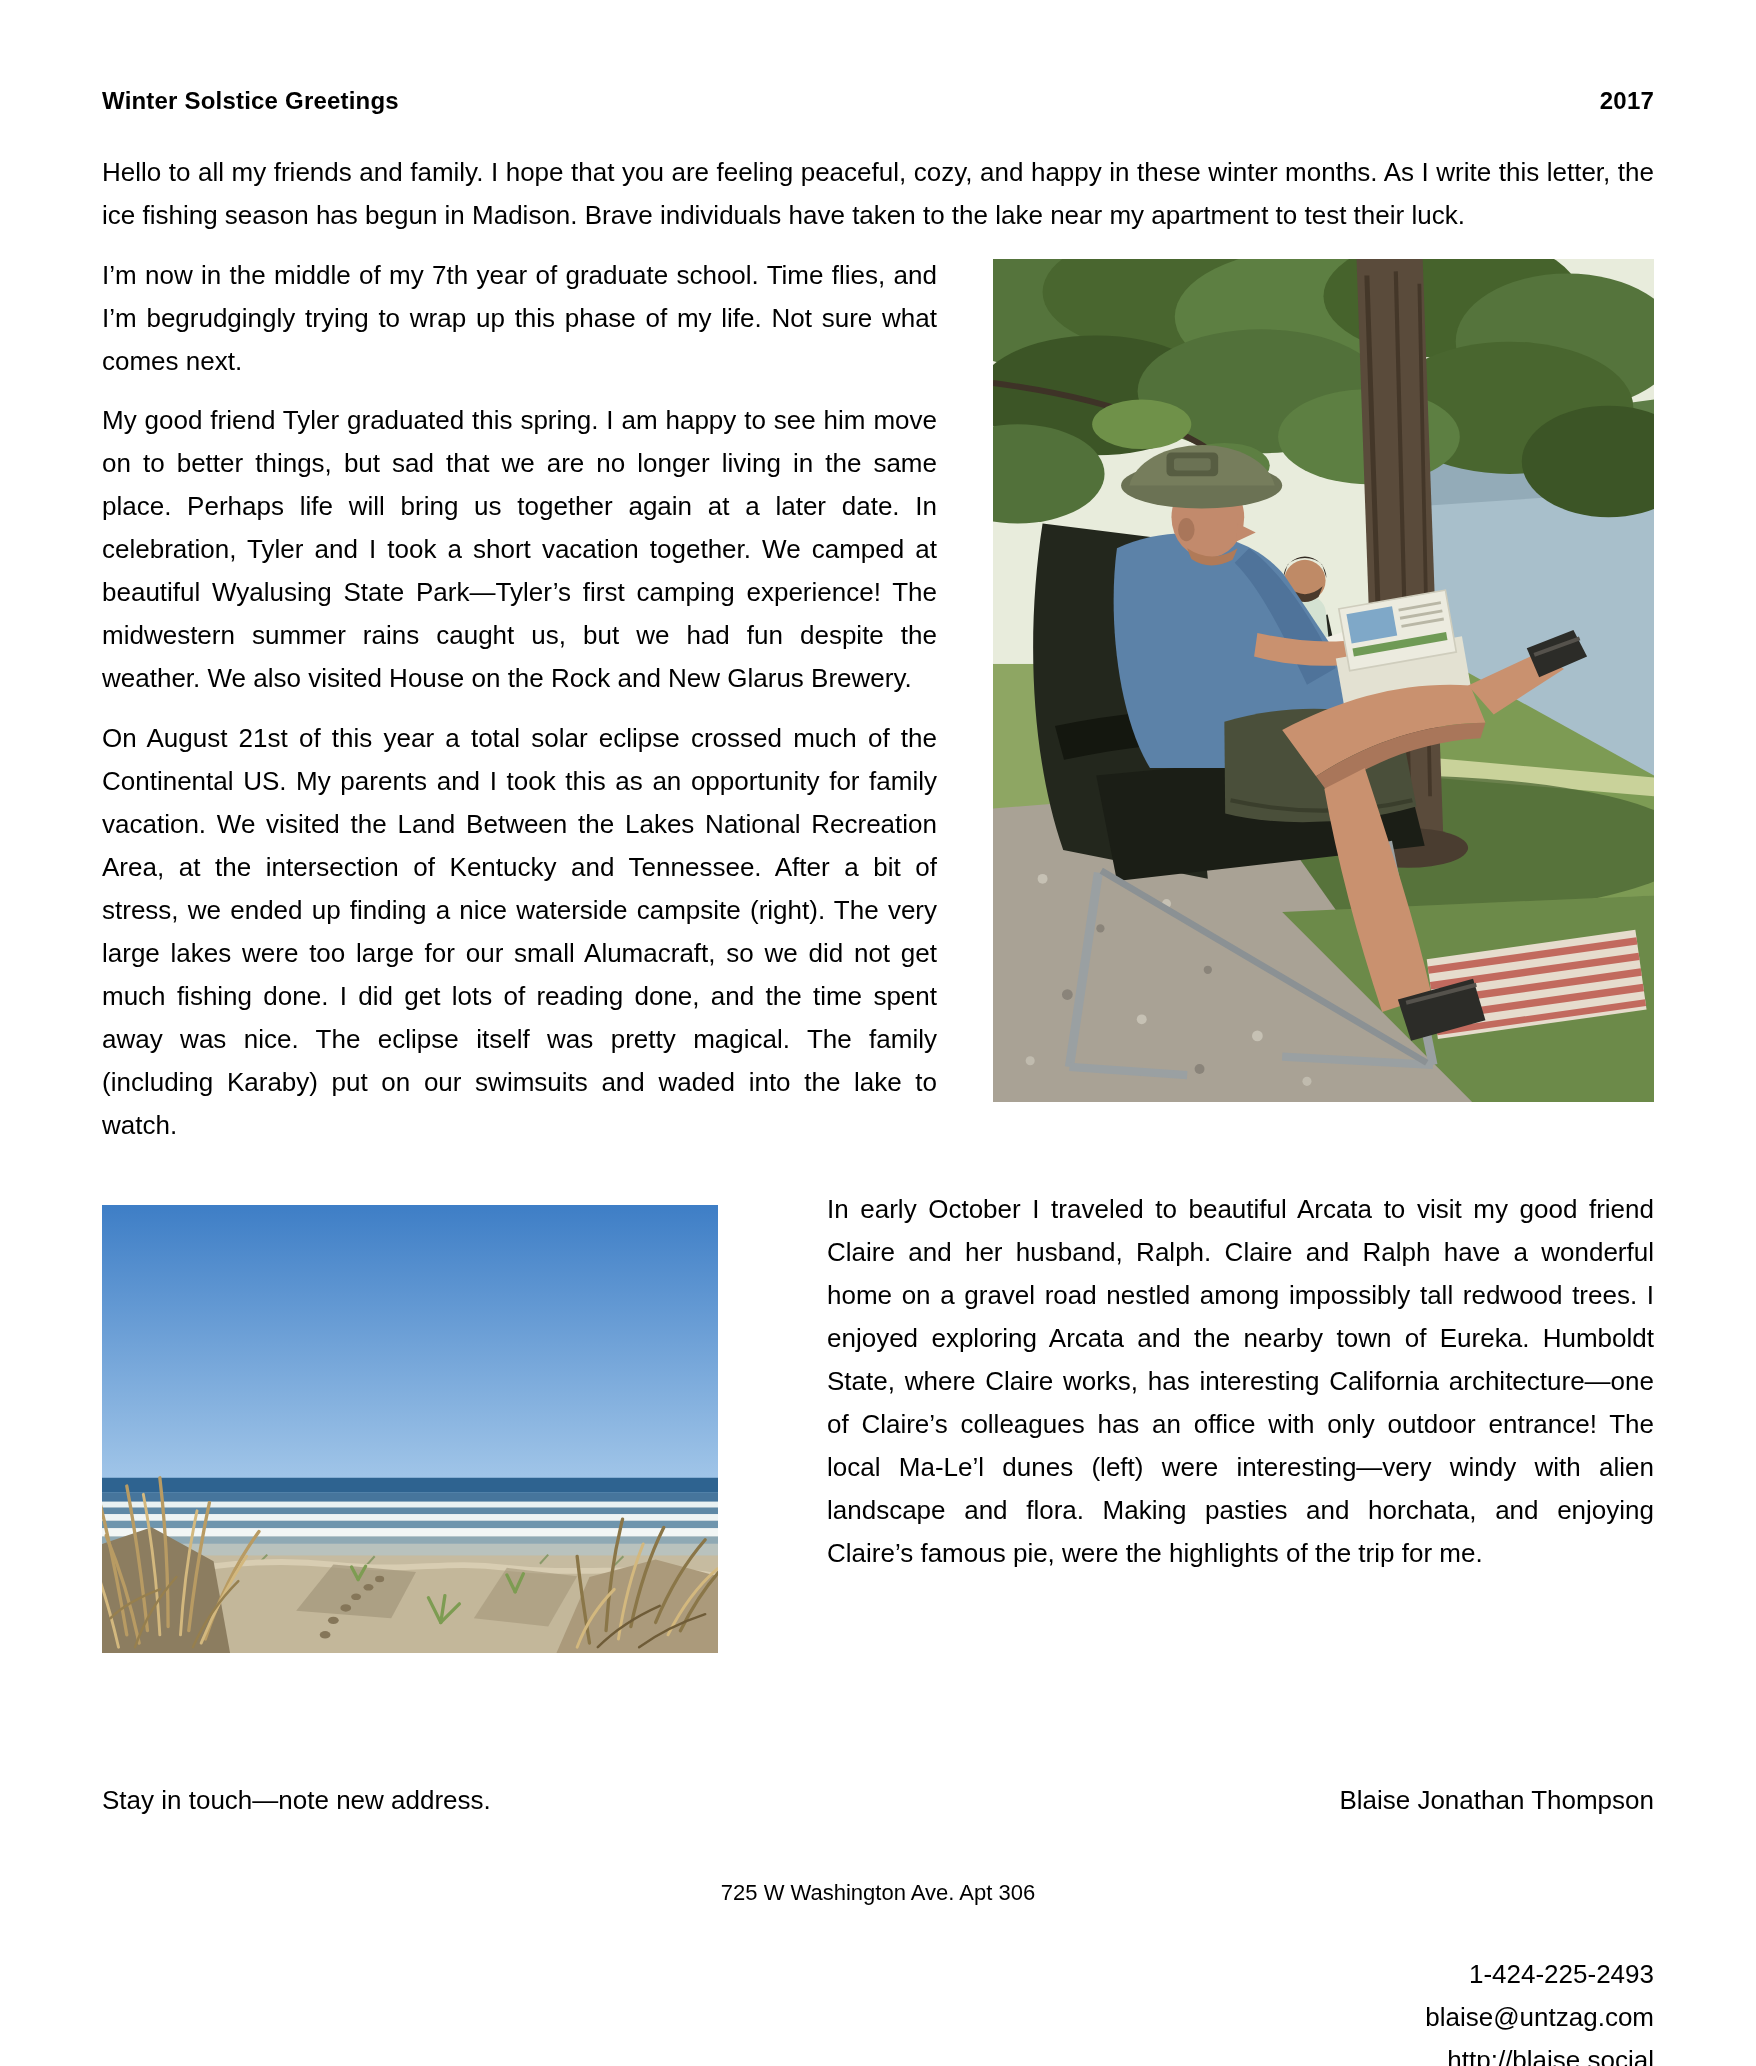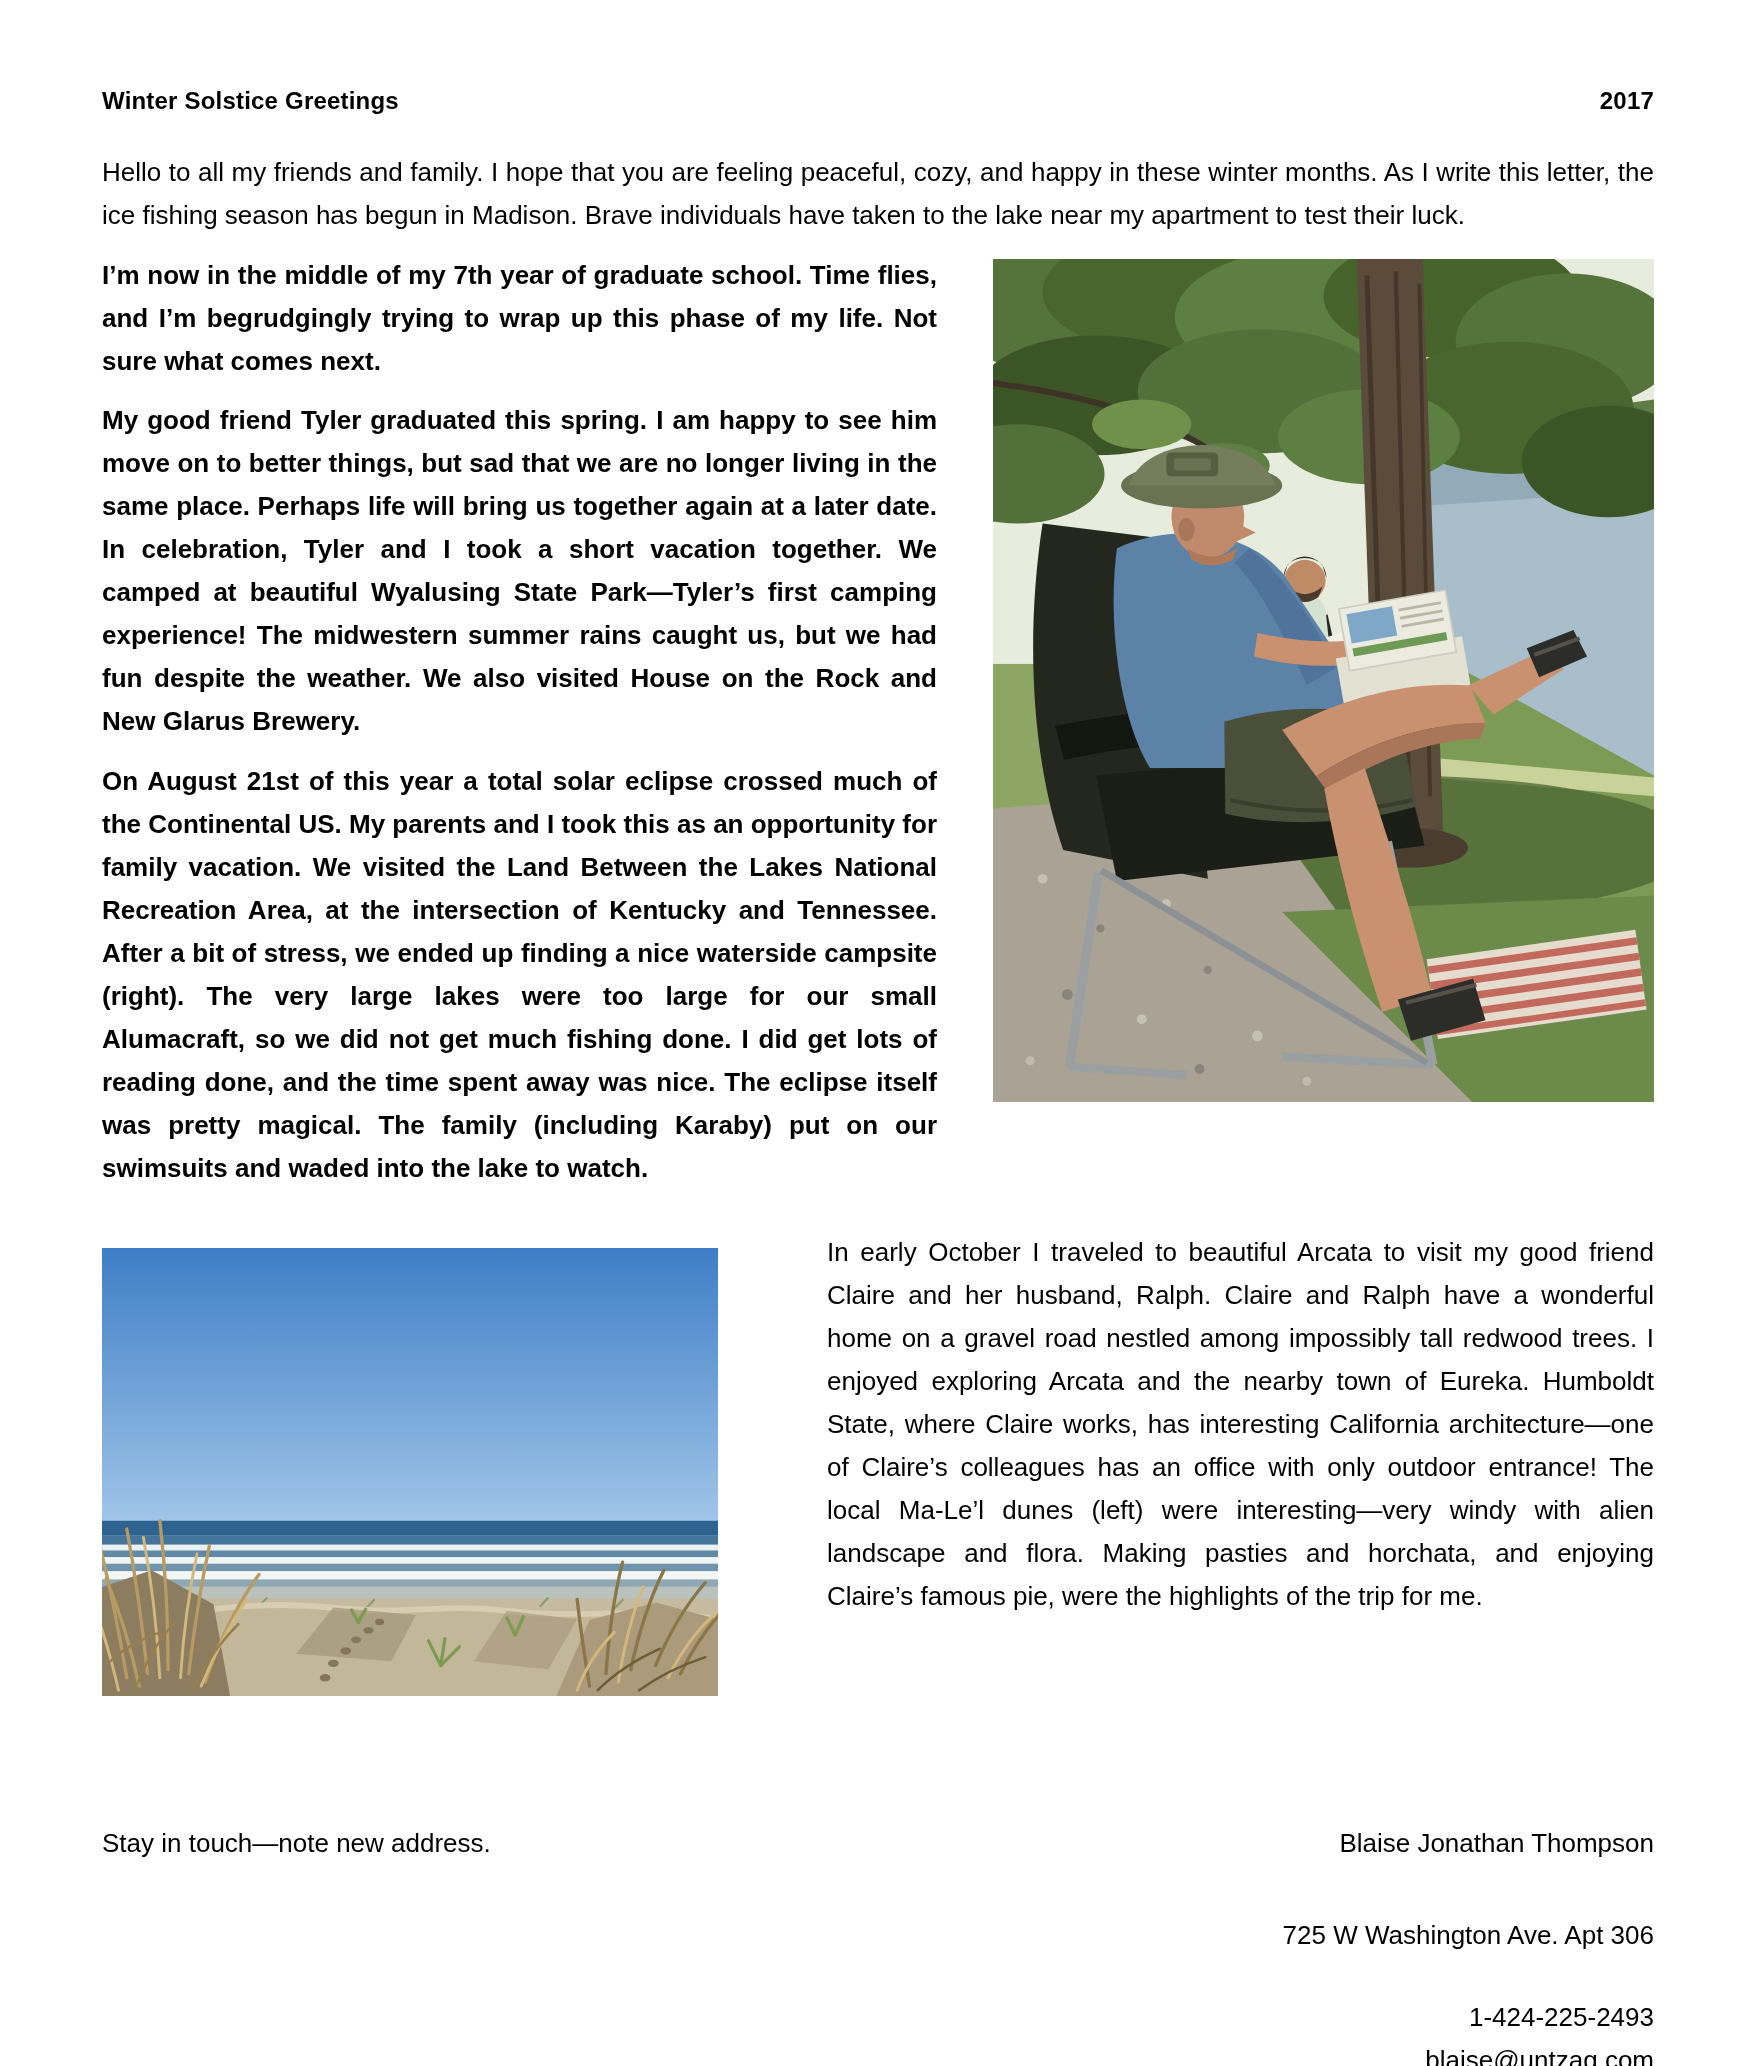--- a/index.html
+++ b/index.html
@@ -2,28 +2,28 @@
 <html style="font-size:6.6px"><head>
 <meta charset="utf-8">
 <style>
   html,body { margin:0; padding:0; background:#ffffff; }
   body { width:1756px; height:2273px; font-family:"Liberation Sans", sans-serif; color:#000; }
   .page { box-sizing:border-box; width:1756px; height:2273px; padding:89px 102px 0 102px; position:relative; }
   .header { display:flex; justify-content:space-between; align-items:baseline; margin:0 0 38px 0; }
   .title, .year { font-size:24px; font-weight:bold; line-height:1; letter-spacing:0.2px; }
   p.body-par { font-size:26px; line-height:43px; text-align:justify; margin:0 0 16.5px 0; }
   .section-a { position:relative; }
-  .col-left { width:835px;font-weight:bold; }
+  .col-left { width:835px; }
   .photo-frame { overflow:hidden; background:#dddddd; }
   .photo-camping { position:absolute; top:5.8px; right:0; width:661px; height:843px; }
   .section-b { position:relative; margin-top:41px; min-height:488px; }
   .col-right { width:827px; margin-left:auto; }
   .photo-dunes { position:absolute; top:17.4px; left:0; width:616px; height:448px; }
   .footer-row { display:flex; justify-content:space-between; align-items:flex-start; margin-top:103px; font-size:26px; line-height:43px; }
-  .addr-block { text-align:right; font-size:26px; line-height:43px; margin-top:49px; }
+  .addr-block { text-align:center; font-size:22px; line-height:43px; margin-top:49px; }
   .contact-block { text-align:right; font-size:26px; line-height:43px; margin-top:39px; }
   svg { display:block; }
 </style>
 </head>
 <body>
 
 <div class="page">
 
   <div class="header">
     <div class="title">Winter Solstice Greetings</div>

